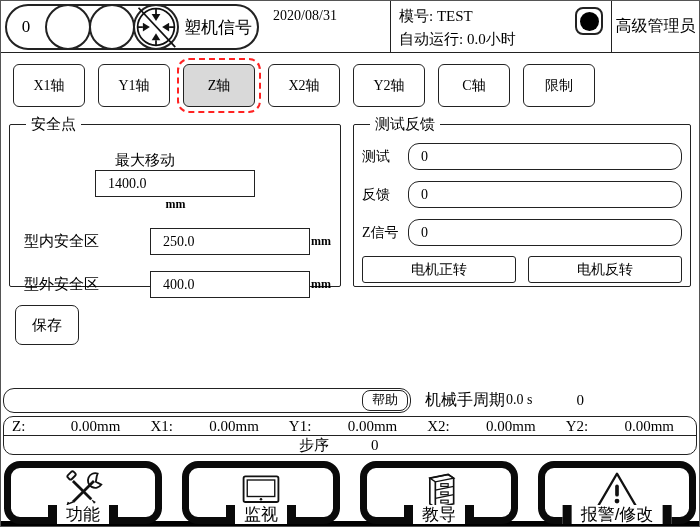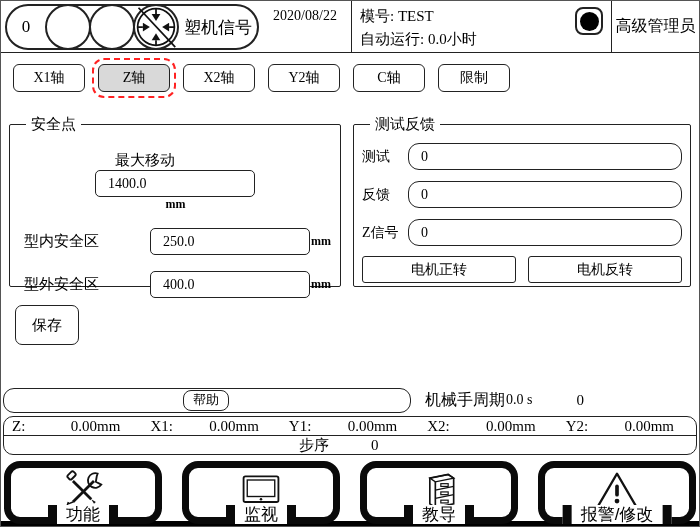--- a/index.html
+++ b/index.html
@@ -14,58 +14,58 @@
   .topbar { height:52px; display:flex; border-bottom:1px solid #222; }
   .signal-pill { margin:3px 0 3px 4px; width:254px; height:46px; border:2px solid #222;
     border-radius:23px; display:flex; align-items:center; overflow:hidden; background:#fff; }
   .counter { width:38px; text-align:center; font-size:17px; }
   .circ { width:46px; height:46px; border:2px solid #222; border-radius:50%;
     margin-left:-2px; flex-shrink:0; background:#fff; display:flex; align-items:center; justify-content:center; }
   .circ.first { margin-left:0; }
   .signal-label { font-size:17px; margin-left:5px; white-space:nowrap; }
   .datetime { width:92px; text-align:center; font-size:14px; line-height:1.55; padding-top:4px; }
   .mold-section { flex:1; border-left:1px solid #222; padding:4px 0 0 8px;
-    font-size:15px; line-height:1.5; position:relative; }
+    font-size:15px; line-height:1.5; position:relative;margin-left:39px; }
   .toggle { position:absolute; right:8px; top:6px; width:28px; height:28px;
     border:2px solid #222; border-radius:8px; display:flex; align-items:center; justify-content:center; background:#fff; }
   .toggle-dot { width:19px; height:19px; background:#000; border-radius:50%; }
   .user-box { width:88px; border-left:1px solid #222; display:flex;
     align-items:center; justify-content:center; font-size:16px; }
   
   .tabs { display:flex; gap:13px; margin:11px 0 0 12px; height:44px; }
-  .tab { width:72px; height:28px; border:1.5px solid #222; border-radius:6px;
+  .tab { width:72px; height:43px; border:1.5px solid #222; border-radius:6px;
     background:#fff; font-size:14px; font-family:inherit; cursor:pointer; }
   .tab.active { background:#d9d9d9; outline:2px dashed #ff2222; outline-offset:4px; }
   
   .panels { display:flex; gap:12px; margin:7px 8px 0; }
   fieldset { border:1px solid #222; border-radius:2px; padding:2px 8px 8px; height:172px; background:#fff; }
   legend { font-size:15px; padding:0 5px; margin-left:8px; }
   .safety { width:332px; }
   .test { flex:1; }
   .srow { display:flex; align-items:center; margin-top:16px; }
   .srow.one { margin-top:15px;flex-direction:column; }
   .slabel { width:132px; font-size:15px; padding-left:6px; }
-  .ibox { border:1.5px solid #222; border-radius:5px; height:27px; background:#fff;
+  .ibox { border:1.5px solid #222; border-radius:0; height:27px; background:#fff;
     display:flex; align-items:center; padding-left:12px; font-size:14px; }
   .srow .ibox { width:160px; }
   .unit { font-size:12px; font-weight:bold; margin-left:1px; }
   .trow { display:flex; align-items:center; margin-top:11px; }
   .trow.one { margin-top:7px; }
   .tlabel { width:46px; font-size:14px; text-align:left; }
   .trow .ibox { flex:1; border-radius:11px; }
   .motor-btns { display:flex; gap:12px; margin-top:10px;font-family:Liberation Serif, serif; }
   .motor-btn { flex:1; height:27px; border:1.5px solid #222; border-radius:3px;
     background:#fff; font-size:14px; font-family:inherit; cursor:pointer; }
   .save-btn { display:block; margin:18px 0 0 14px; width:64px; height:40px;
     border:1.5px solid #222; border-radius:7px; background:#fff; font-size:15px;
     font-family:inherit; cursor:pointer; }
   
   .help-row { display:flex; align-items:center; margin-top:42px; height:26px; }
   .message-bar { width:408px; height:25px; margin-left:2px; border:1.5px solid #222;
-    border-radius:11px; display:flex; align-items:center; justify-content:center; padding-right:2px; }
+    border-radius:11px; display:flex; align-items:center; justify-content:flex-end; padding-right:2px; }
   .help-btn { height:21px; padding:0 9px; border:1.5px solid #222; border-radius:8px;
     background:#fff; font-size:13px; font-family:inherit; cursor:pointer; }
   .cycle-label { font-size:16px; margin-left:14px; }
   .cycle-value { font-size:14px; margin-left:1px; }
   .products-label { font-size:16px; margin-left:36px; }
   .products-value { font-size:15px; margin-left:44px; }
   
   .statusbox { margin:3px 2px 0; border:1.5px solid #222; border-radius:10px; overflow:hidden; }
   .pos-row { display:flex; height:19px; align-items:center; border-bottom:1px solid #222; font-size:15px; }
   .pos-cell { flex:1; display:flex; align-items:center; }
@@ -105,34 +105,35 @@
           <polygon points="19,9 29,9 24,17" fill="#111"></polygon>
           <polygon points="19,39 29,39 24,31" fill="#111"></polygon>
           <polygon points="9,19 9,29 17,24" fill="#111"></polygon>
           <polygon points="39,19 39,29 31,24" fill="#111"></polygon>
           <line x1="4" y1="2" x2="46" y2="47" stroke="#111" stroke-width="2"></line>
         </svg>
       </span>
       <span class="signal-label">塑机信号</span>
     </div>
     <div class="datetime">
-      <div>2020/08/22</div>
+      <div>2020/08/31</div>
     </div>
     <div class="mold-section">
       <div>模号: TEST</div>
       <div>自动运行: 0.0小时</div>
       <span class="toggle">
           <span class="toggle-dot"></span>
         </span>
     </div>
     <div class="user-box">高级管理员</div>
   </div>
 
   <div class="tabs">
     <button class="tab">X1轴</button>
+    <button class="tab">Y1轴</button>
     <button class="tab active">Z轴</button>
     <button class="tab">X2轴</button>
     <button class="tab">Y2轴</button>
     <button class="tab">C轴</button>
     <button class="tab">限制</button>
   </div>
 
   <div class="panels">
 
     <fieldset class="safety">

